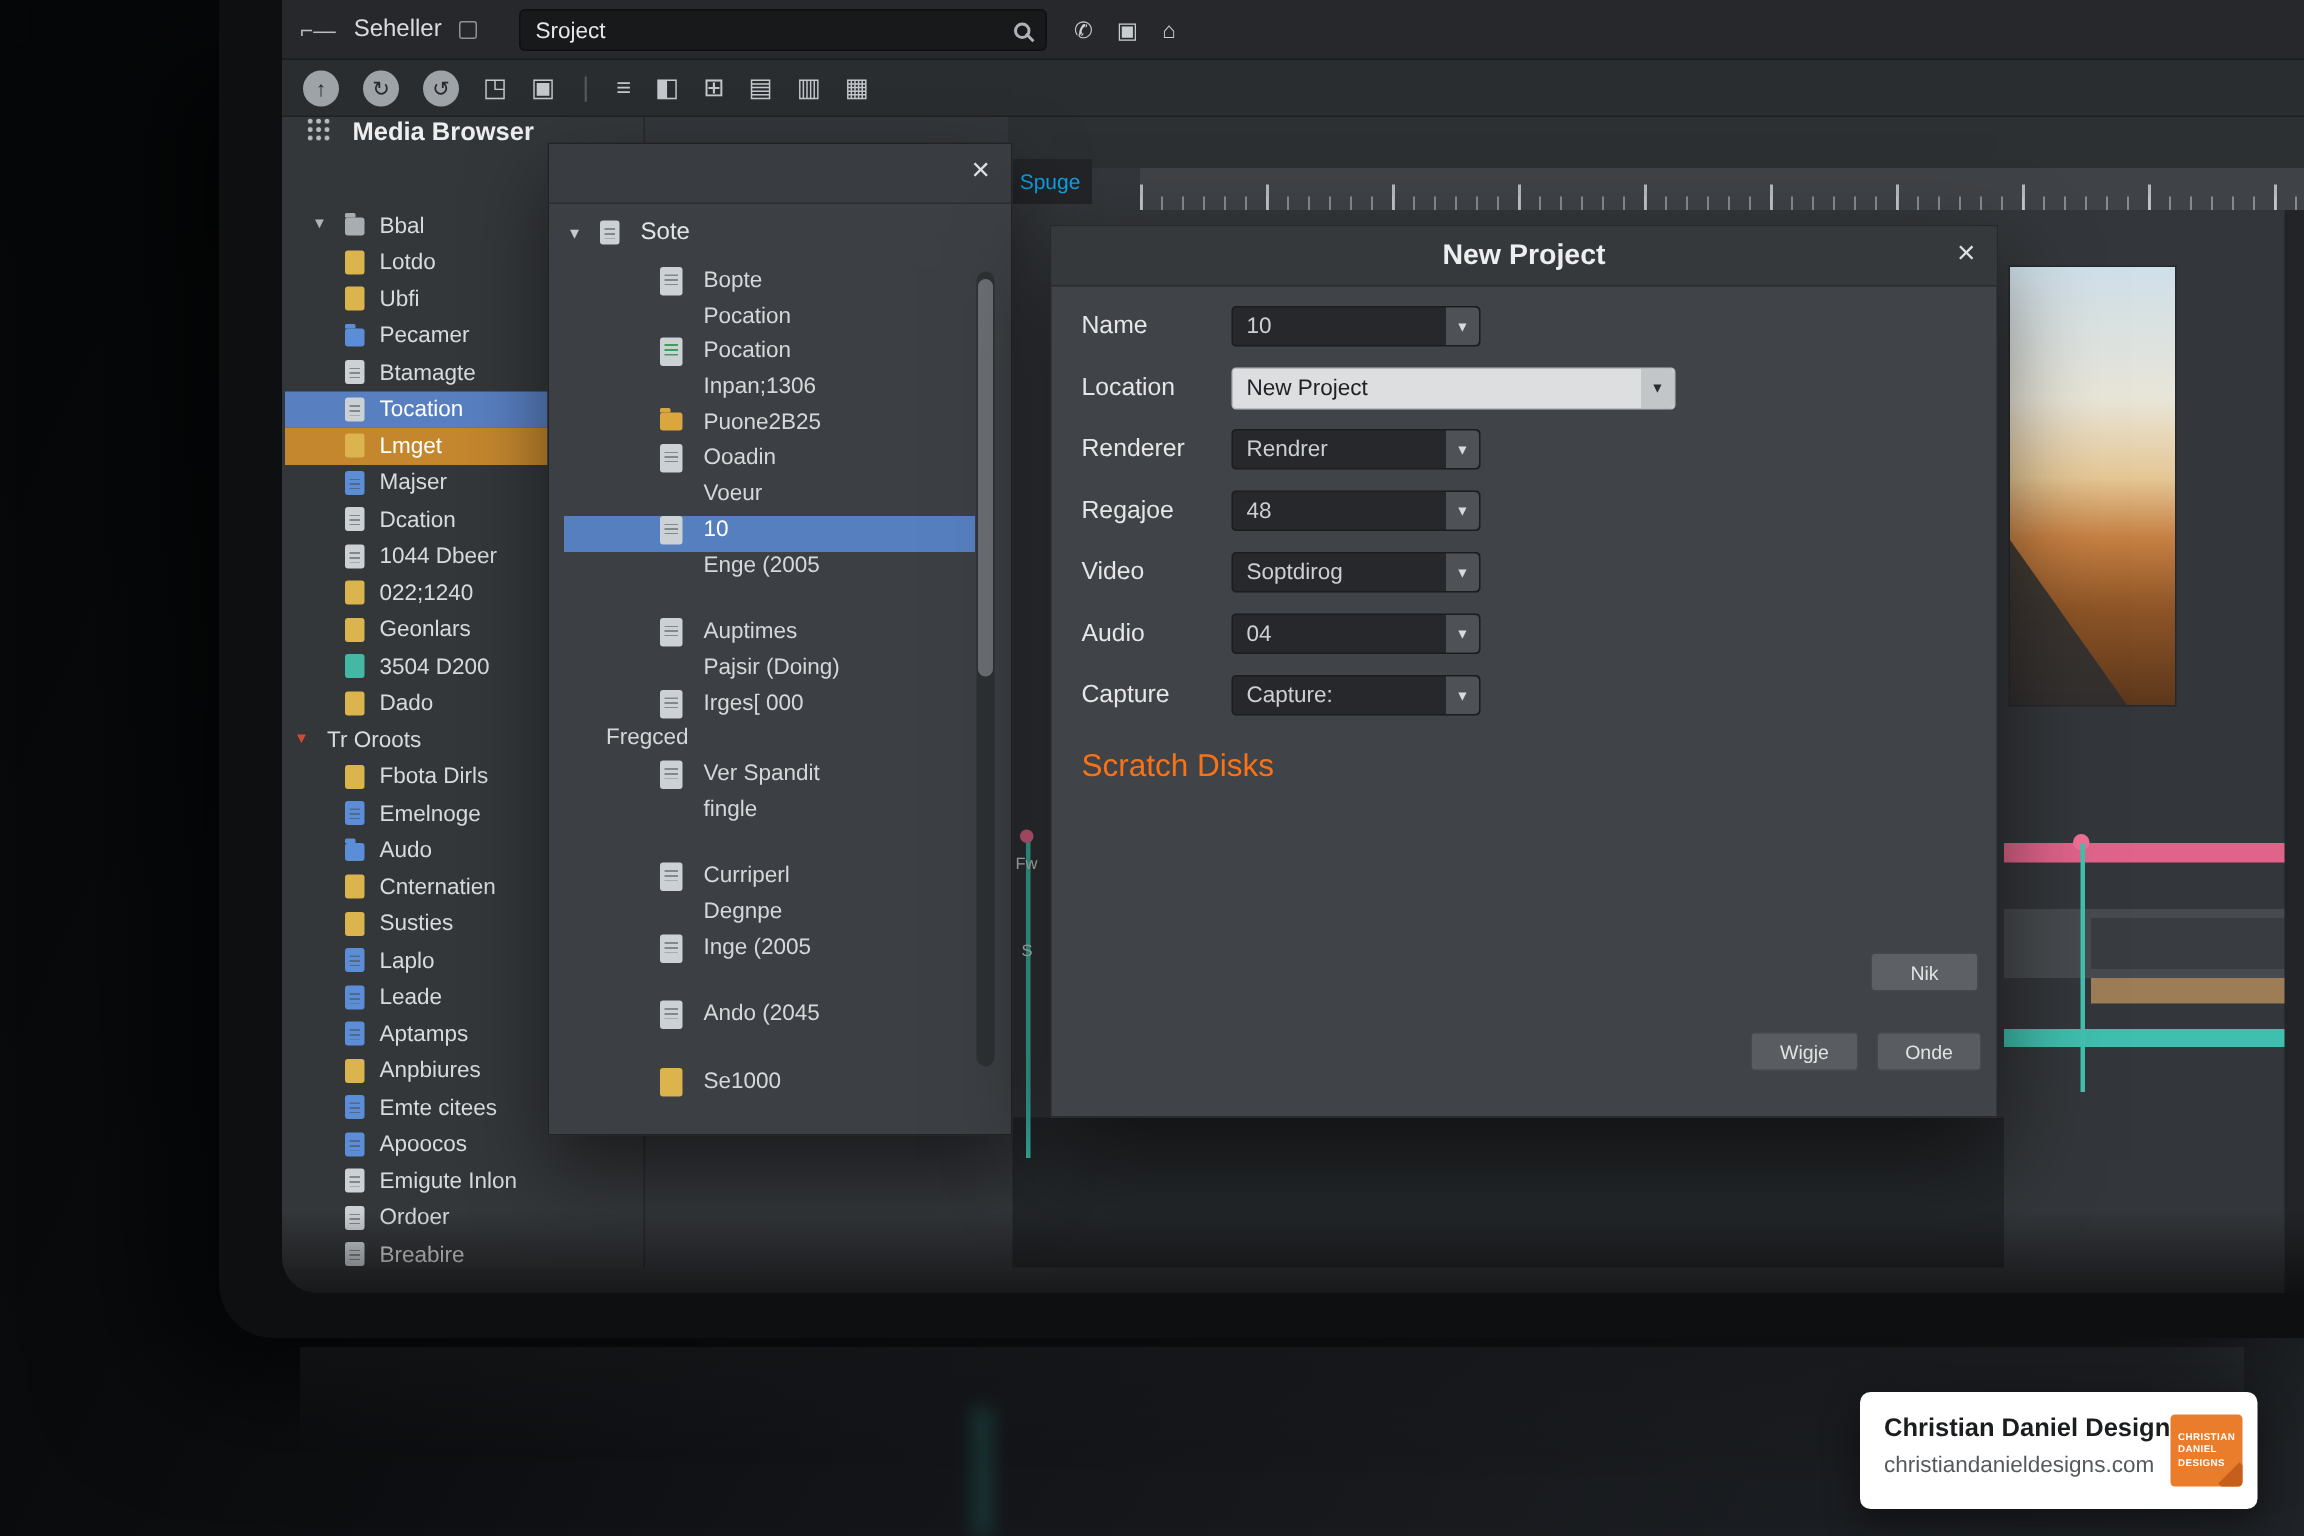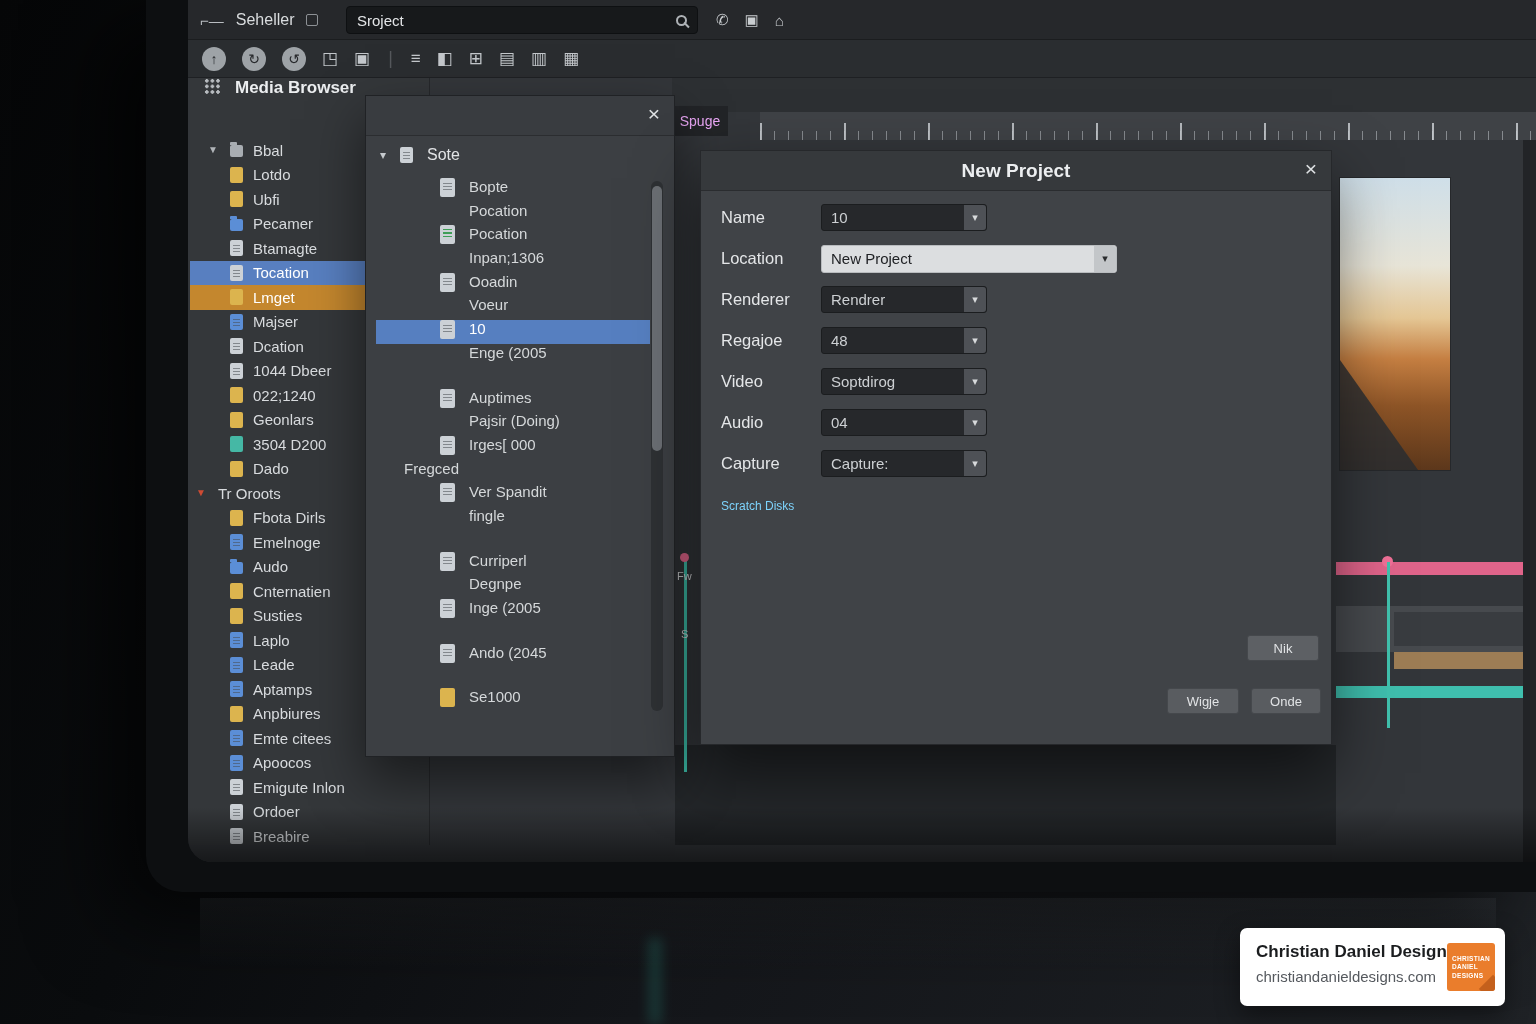--- a/index.html
+++ b/index.html
@@ -69,21 +69,21 @@
   .file-white::after,.file-blue::after{content:'';position:absolute;left:3px;top:5px;right:3px;height:7px;
     background:repeating-linear-gradient(180deg,rgba(70,75,80,.55) 0 1.3px,transparent 1.3px 3.2px)}
   
   .tl-head{position:absolute;left:484px;top:78px;right:0;height:34px;background:#2d3033;z-index:1}
   .ruler{position:absolute;left:572px;top:112px;right:0;height:28px;background:#3f4246;z-index:1;
     background-image:
       repeating-linear-gradient(90deg,rgba(205,210,215,.5) 0 1.5px,transparent 1.5px 14px),
       repeating-linear-gradient(90deg,rgba(230,234,238,.7) 0 2px,transparent 2px 84px);
     background-size:100% 9px,100% 17px;background-position:left bottom,left bottom;background-repeat:no-repeat}
   .tab-spuge{position:absolute;left:484px;top:106px;width:56px;height:30px;background:#232528;
-    display:flex;align-items:center;justify-content:center;font-size:14px;color:#f0abfc;z-index:2}
+    display:flex;align-items:center;justify-content:center;font-size:14px;color:#0ea5e9;z-index:2}
   .preview{position:absolute;left:1152px;top:178px;width:110px;height:292px;z-index:1;
     background:linear-gradient(180deg,#cfdfe9 0%,#e8e5d8 30%,#e5c795 48%,#c57f42 62%,#8e5527 78%,#5c371b 100%);
     box-shadow:0 0 0 1px #26282b}
   .preview::after{content:'';position:absolute;left:0;bottom:0;width:0;height:0;
     border-bottom:110px solid rgba(40,45,50,.82);border-right:78px solid transparent}
   .bar-pink{position:absolute;left:1148px;top:562px;right:0;height:13px;background:#e0648a;z-index:1}
   .dot-pink{position:absolute;left:1194px;top:556px;width:11px;height:11px;border-radius:50%;background:#ef7097;z-index:2}
   .vline-right{position:absolute;left:1199px;top:562px;width:3px;height:166px;background:#41c2ae;z-index:2}
   .track-gray{position:absolute;left:1148px;top:606px;right:0;height:46px;background:#474a4e;z-index:1}
   .track-gray-inner{position:absolute;left:1206px;top:612px;right:0;height:34px;background:#393c40;z-index:1}
@@ -123,21 +123,21 @@
   .np-title{font-size:19px;font-weight:700;color:#eceef0}
   .np-form{position:absolute;left:20px;top:46px;right:20px}
   .np-row{display:flex;align-items:center;height:41px}
   .np-label{width:100px;font-size:16.5px;color:#e4e6e8;flex:none}
   .np-select{width:166px;height:27px;background:#26282b;border:1px solid #1b1d1f;border-radius:3px;
     display:flex;align-items:center;padding-left:9px;font-size:15px;color:#cdd0d3;position:relative}
   .np-select.light{width:296px;height:28px;background:#dcdee0;color:#202225;border-color:#b9bcbf}
   .np-chev{position:absolute;right:0;top:0;bottom:0;width:22px;background:#4e5156;border-radius:0 3px 3px 0;
     display:flex;align-items:center;justify-content:center;font-size:11px;color:#d8dadc}
   .np-select.light .np-chev{background:#c3c6c9;color:#2a2c2e}
-  .np-scratch{position:absolute;left:20px;top:348px;font-size:12px;color:#7dd3fc}
+  .np-scratch{position:absolute;left:20px;top:348px;font-size:21px;color:#f97316}
   .np-ingest{position:absolute;left:12px;right:12px;top:386px;height:30px;background:#2e3135;
     display:flex;align-items:center;padding-left:10px;font-size:17px;color:#e9ebed}
   .np-btn{position:absolute;height:26px;background:#595c60;border:1px solid #45484c;border-radius:3px;
     display:flex;align-items:center;justify-content:center;font-size:13px;color:#e1e3e5}
   .btn-mix{left:546px;top:484px;width:72px;background:#5d6064}
   .btn-wigje{left:466px;top:537px;width:72px}
   .btn-onde{left:550px;top:537px;width:70px}
   
   .floor-glow{position:absolute;left:200px;top:898px;right:40px;height:70px;
     background:linear-gradient(180deg,rgba(150,160,170,.07),transparent)}
@@ -382,20 +382,24 @@
           </div>
           <div class="fd-row">
             <span class="fic sheet"></span>
             <span class="lbl">Pocation</span>
           </div>
           <div class="fd-row">
             <span class="spacer"></span>
             <span class="lbl">Inpan;1306</span>
           </div>
           <div class="fd-row">
+            <span class="fic folder-yellow"></span>
+            <span class="lbl">Puone2B25</span>
+          </div>
+          <div class="fd-row">
             <span class="fic file-white"></span>
             <span class="lbl">Ooadin</span>
           </div>
           <div class="fd-row">
             <span class="spacer"></span>
             <span class="lbl">Voeur</span>
           </div>
           <div class="fd-row sel">
             <span class="fic file-white"></span>
             <span class="lbl">10</span>

